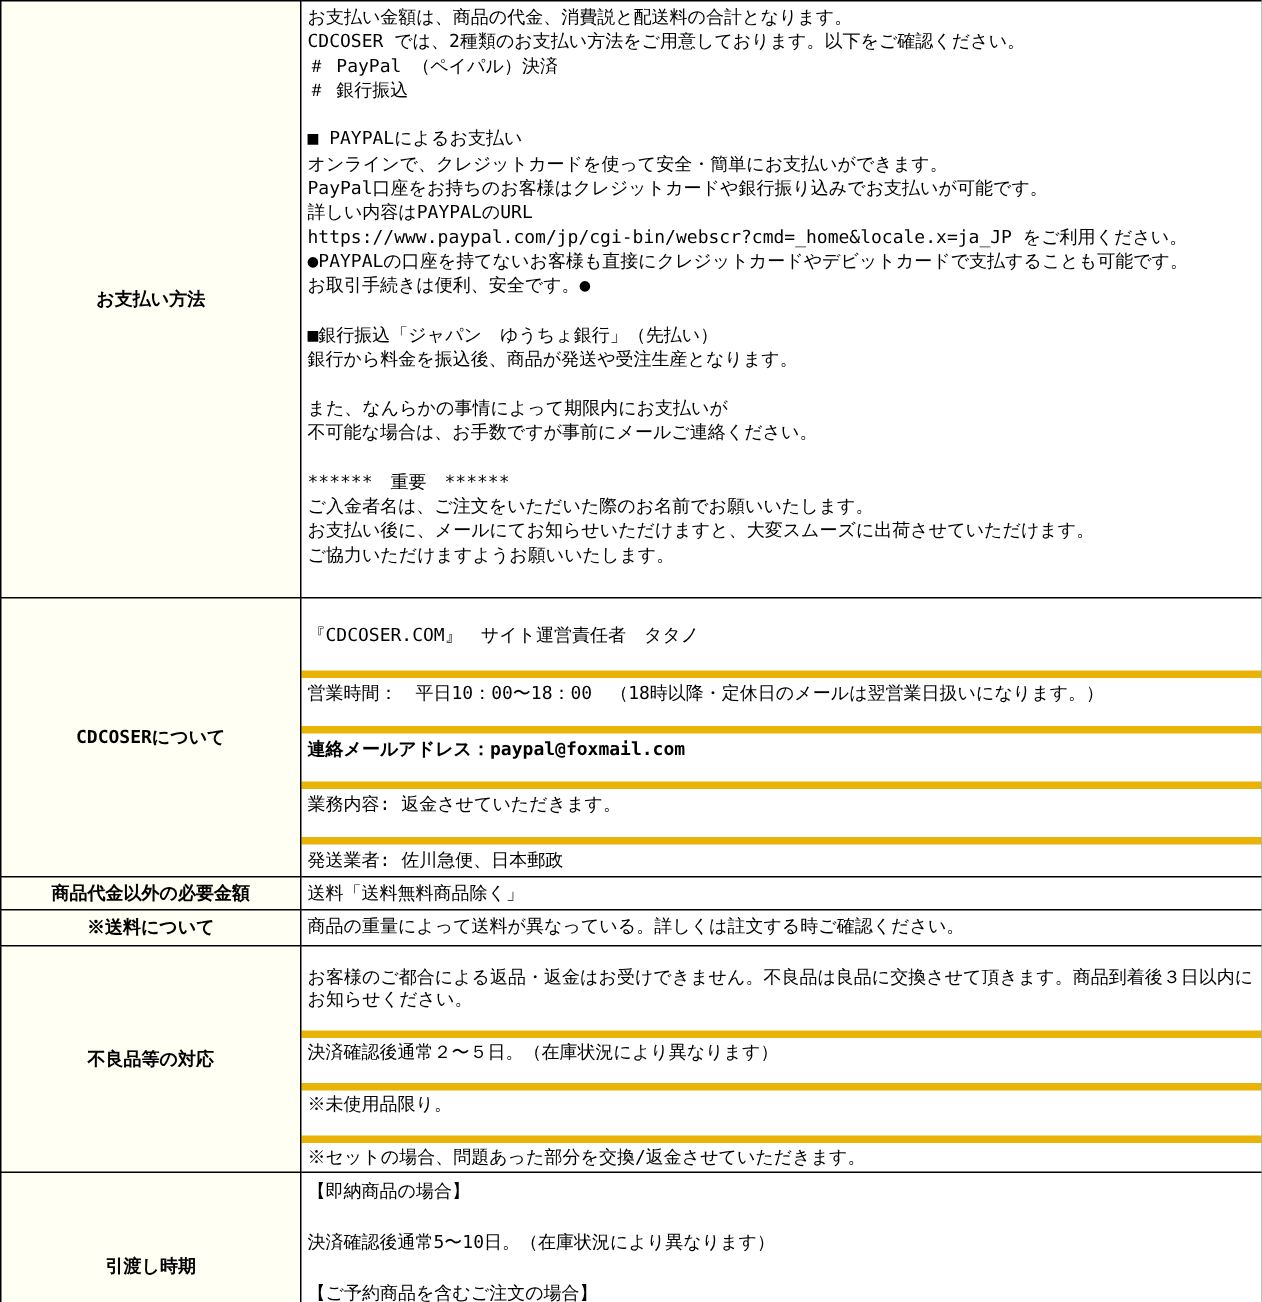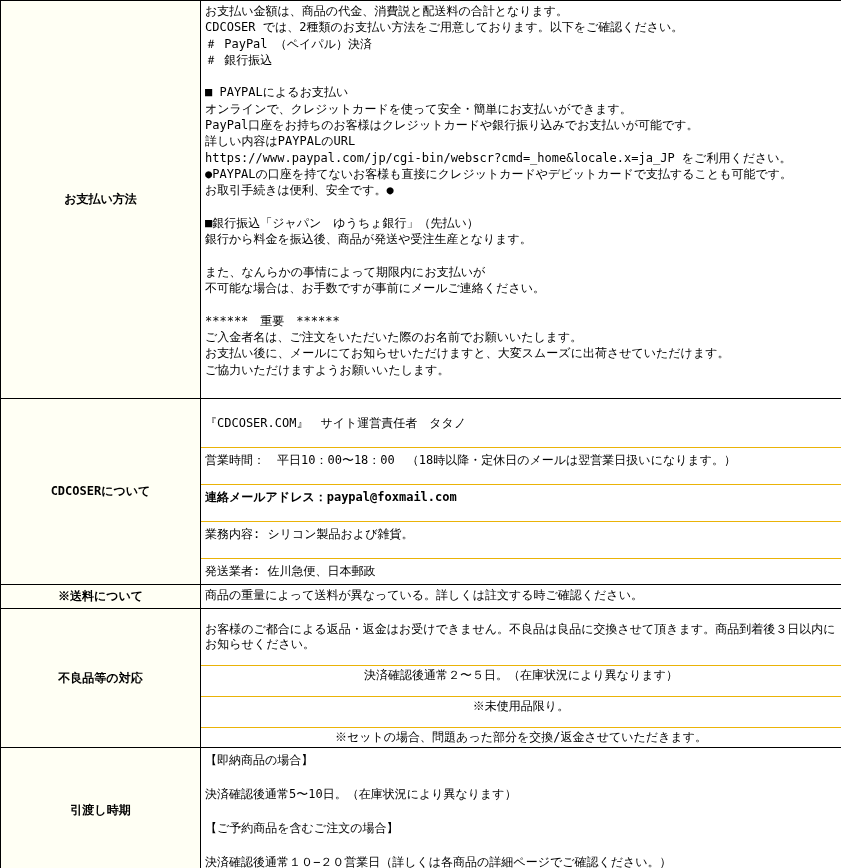--- a/index.html
+++ b/index.html
@@ -49,21 +49,21 @@
   }
   .cell-text.loose { line-height: 17px; padding-top: 4px; }
   .subrows { width: 100%; }
   .subrow {
     padding: 2px 4px;
     line-height: 15px;
     white-space: pre-wrap;
     word-break: break-all;
     margin-top: 11px;
   }
-  .subrow + .subrow { border-top: 1px solid #eab308; text-align: center; }
+  .subrow + .subrow { border-top: 5px solid #eab308; }
   .subrow.tall {
     min-height: 26px;
     display: flex;
     align-items: center;
   }
   .subrow.bold { font-weight: bold; }
   tr.h-payment  { height: 398px; }
   tr.h-fees     { height: 22px; }
   tr.h-shipping { height: 24px; padding-left: 24px; }
   tr.h-delivery { height: 125px; }
@@ -110,26 +110,32 @@
       </td>
     </tr>
 
     <tr>
       <th class="row-label">CDCOSERについて</th>
       <td class="row-content">
         <div class="subrows">
           <div class="subrow tall">『CDCOSER.COM』　サイト運営責任者　タタノ</div>
           <div class="subrow tall">営業時間：　平日10：00〜18：00　（18時以降・定休日のメールは翌営業日扱いになります。）</div>
           <div class="subrow tall bold">連絡メールアドレス：paypal@foxmail.com</div>
-          <div class="subrow tall">業務内容: シリコン製品および雑貨。</div>
+          <div class="subrow tall">業務内容: 返金させていただきます。</div>
           <div class="subrow tall">発送業者: 佐川急便、日本郵政</div>
         </div>
       </td>
     </tr>
 
+    <tr class="h-fees">
+      <th class="row-label">商品代金以外の必要金額</th>
+      <td class="row-content">
+        <div class="cell-text">送料「送料無料商品除く」</div>
+      </td>
+    </tr>
 
     <tr class="h-shipping">
       <th class="row-label">※送料について</th>
       <td class="row-content">
         <div class="cell-text">商品の重量によって送料が異なっている。詳しくは註文する時ご確認ください。</div>
       </td>
     </tr>
 
     <tr>
       <th class="row-label">不良品等の対応</th>

